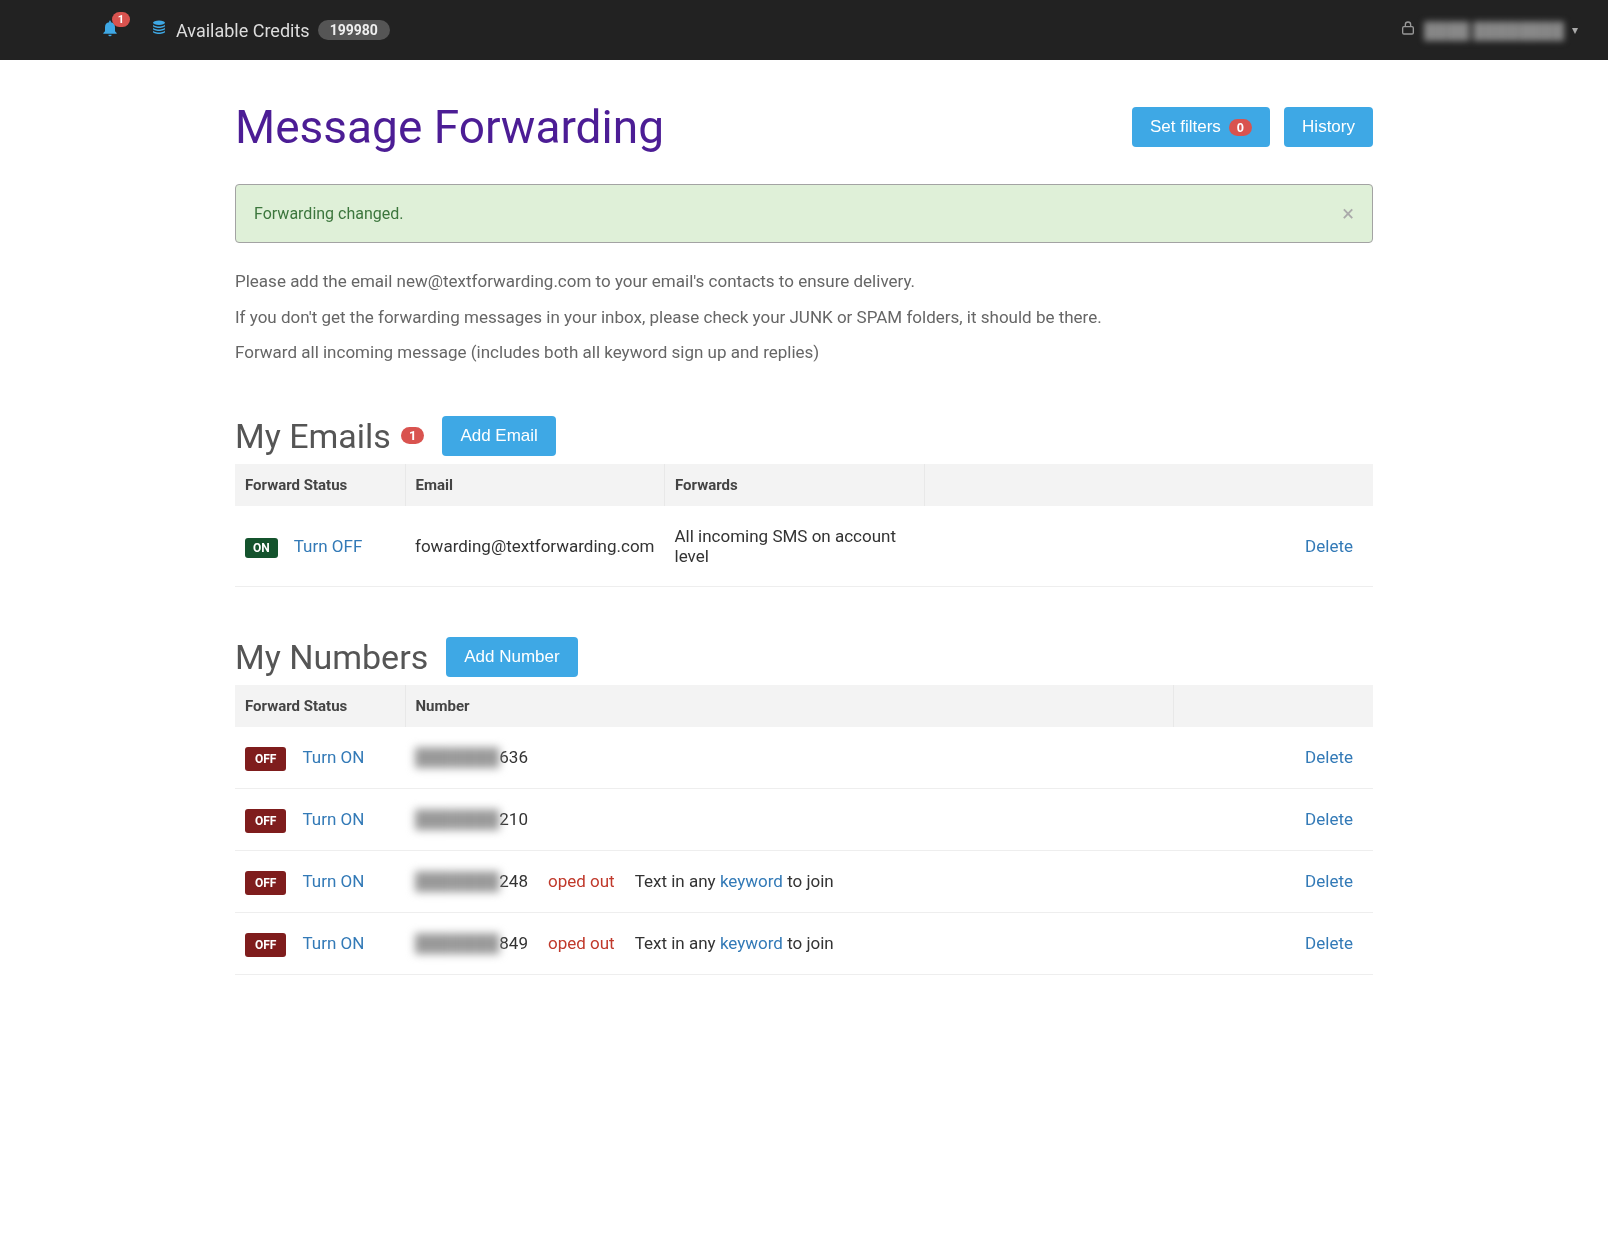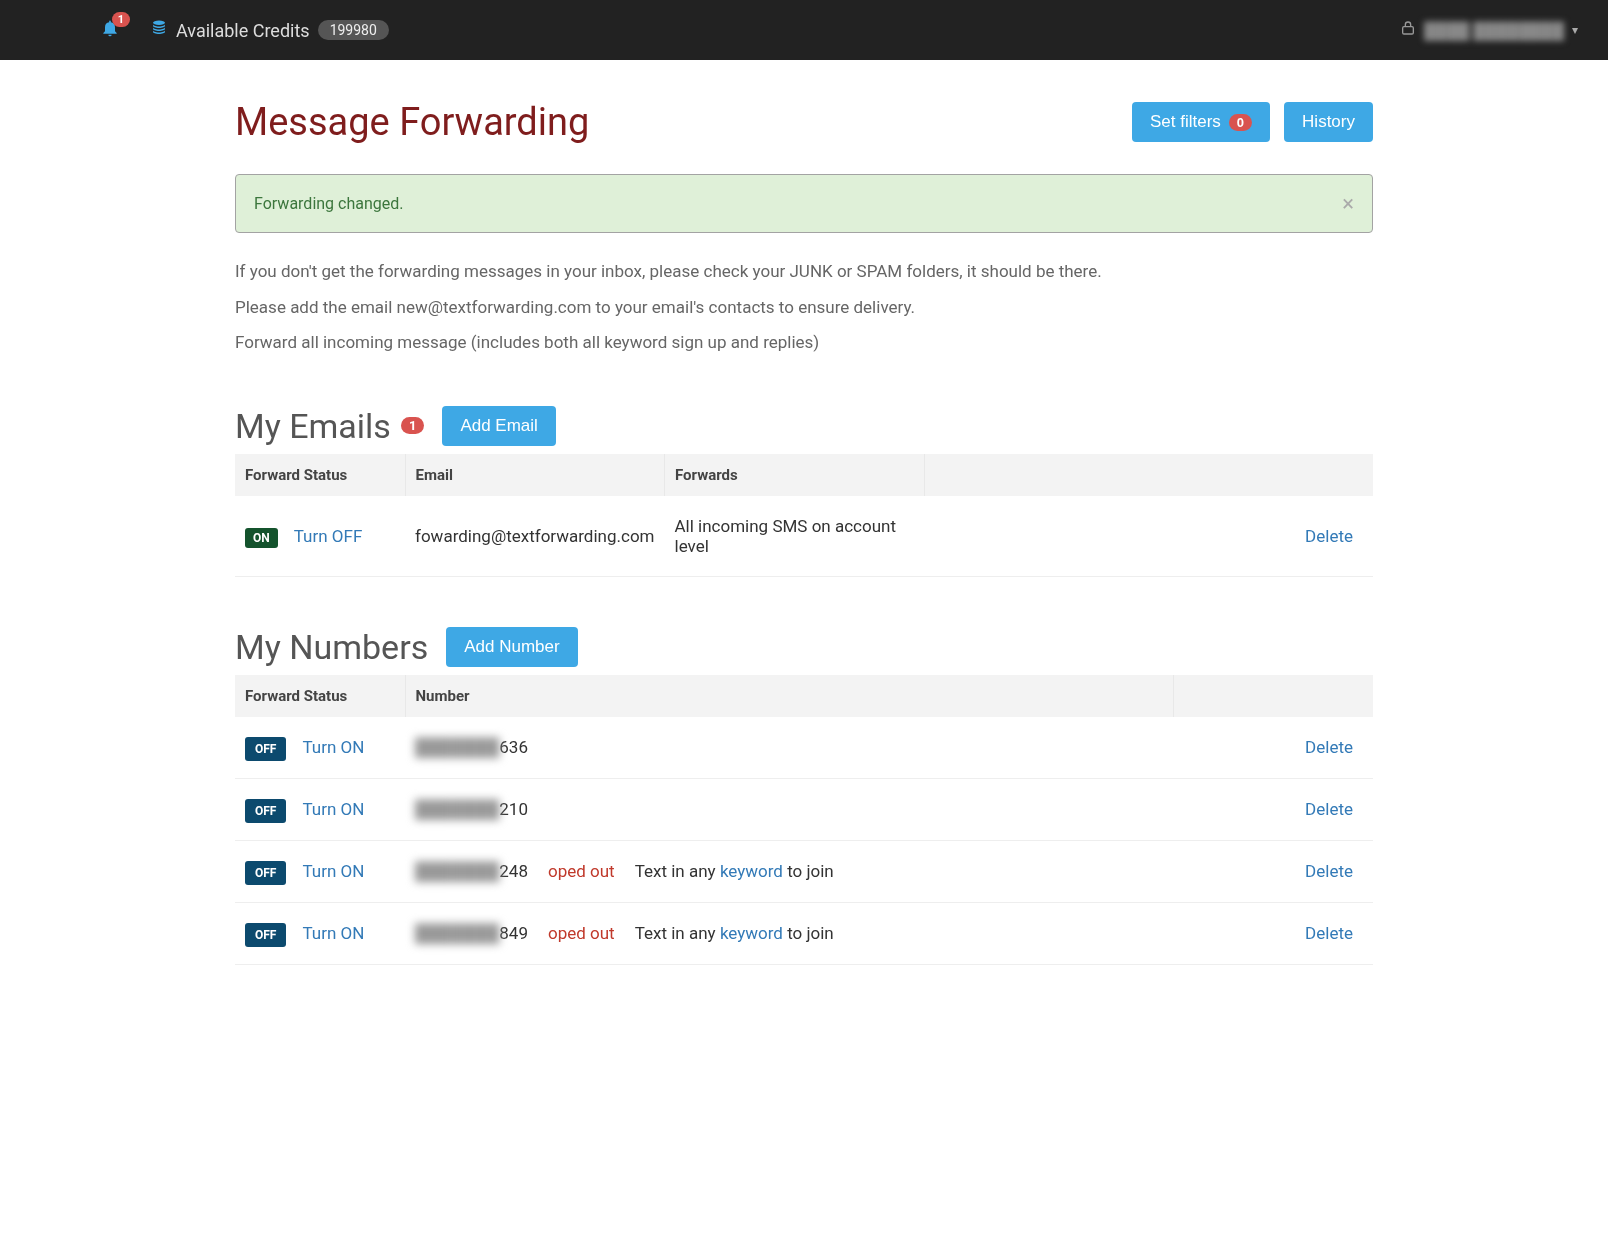--- a/index.html
+++ b/index.html
@@ -3,41 +3,41 @@
 <meta charset="utf-8">
 <style>
   * { box-sizing: border-box; margin: 0; padding: 0; }
   body { font-family: -apple-system, BlinkMacSystemFont, "Segoe UI", Roboto, "Helvetica Neue", Arial, sans-serif; background: #fff; color: #333; }
   .topbar { background: #222; height: 60px; display: flex; align-items: center; padding: 0 30px 0 100px; color: #ccc; }
   .bell-wrap { position: relative; margin-right: 30px; }
   .bell-icon { color: #3ea8e5; font-size: 22px; }
   .bell-badge { position: absolute; top: -6px; right: -10px; background: #d9534f; color: #fff; border-radius: 10px; font-size: 11px; font-weight: 700; padding: 1px 6px; }
   .credits-wrap { display: flex; align-items: center; gap: 8px; font-size: 18px; color: #ddd; }
   .stack-icon { color: #3ea8e5; font-size: 18px; }
-  .credit-badge { background: #555; color: #eee; border-radius: 12px; padding: 2px 12px; font-size: 14px; font-weight: 400; }
+  .credit-badge { background: #555; color: #eee; border-radius: 12px; padding: 2px 12px; font-size: 14px; font-weight: 700; }
   .topbar-spacer { flex: 1; }
   .user-wrap { display: flex; align-items: center; gap: 8px; color: #888; font-size: 16px; filter: blur(3px); }
   .lock-icon { color: #999; font-size: 16px; filter: none; }
   .caret { color: #aaa; font-size: 12px; }
   .container { padding: 20px 36px 40px 36px; max-width: 1210px; margin: 0 auto; }
   .page-header-row { display: flex; align-items: center; gap: 14px; margin: 20px 0 30px 0; flex-wrap: wrap; }
-  .page-title { font-size: 38px; font-weight: 400; color: #7f1d1d; margin-right: auto; }
+  .page-title { font-size: 46px; font-weight: 400; color: #4c1d95; margin-right: auto; }
   .btn { background: #3ea8e5; color: #fff; border: none; border-radius: 4px; padding: 10px 18px; font-size: 17px; cursor: pointer; display: inline-flex; align-items: center; gap: 8px; }
   .pill-red { background: #d9534f; color: #fff; border-radius: 10px; font-size: 13px; font-weight: 700; padding: 1px 8px; }
   .alert { background: #dff0d8; border: 1px solid #a3a3a3; color: #3c763d; border-radius: 4px; padding: 16px 18px; display: flex; align-items: center; margin-bottom: 26px; }
   .alert-close { margin-left: auto; color: #aaa; font-size: 22px; cursor: pointer; }
   .info-text { color: #666; font-size: 17px; line-height: 1.5; margin-bottom: 10px; }
   .section-header-row { display: flex; align-items: center; gap: 18px; margin-top: 50px; margin-bottom: 8px; }
   .section-title { font-size: 34px; font-weight: 400; color: #555; display: flex; align-items: center; gap: 10px; }
   .table { width: 100%; border-collapse: collapse; }
   .table thead th { background: #f3f3f3; text-align: left; font-weight: 700; font-size: 15px; color: #444; padding: 12px 10px; border-right: 1px solid #e8e8e8; }
   .table thead th:last-child { border-right: none; }
   .table tbody td { padding: 20px 10px; border-bottom: 1px solid #eee; font-size: 17px; vertical-align: middle; }
   .status-on { background: #14532d; color: #fff; border-radius: 3px; font-size: 12px; font-weight: 700; padding: 3px 8px; }
-  .status-off { background: #0c4a6e; color: #fff; border-radius: 3px; font-size: 12px; font-weight: 700; padding: 5px 10px; }
+  .status-off { background: #7f1d1d; color: #fff; border-radius: 3px; font-size: 12px; font-weight: 700; padding: 5px 10px; }
   .link { color: #337ab7; cursor: pointer; }
   .status-cell { white-space: nowrap; }
   .status-cell .link { margin-left: 16px; text-align: center; }
   .number-cell .blur { filter: blur(4px); color: #999; }
   .danger-text { color: #c0392b; }
   .actions-cell { text-align: right; padding-right: 20px !important; }
   .forwards-inline { display: flex; gap: 20px; align-items: center; flex-wrap: wrap; }
 </style>
 </head>
 <body>
@@ -85,22 +85,22 @@
       <span class="pill-red">0</span>
     </button>
     <button class="btn">History</button>
   </div>
 
   <div class="alert">
     <span>Forwarding changed.</span>
     <span class="alert-close">×</span>
   </div>
 
+  <p class="info-text">Please add the email new@textforwarding.com to your email's contacts to ensure delivery.</p>
   <p class="info-text">If you don't get the forwarding messages in your inbox, please check your JUNK or SPAM folders, it should be there.</p>
-  <p class="info-text">Please add the email new@textforwarding.com to your email's contacts to ensure delivery.</p>
   <p class="info-text" style="margin-top:6px">Forward all incoming message (includes both all keyword sign up and replies)</p>
 
   <div class="section-header-row">
     <h2 class="section-title">
       <span>My Emails</span>
       <span class="pill-red">1</span>
     </h2>
     <button class="btn">Add Email</button>
   </div>
 

